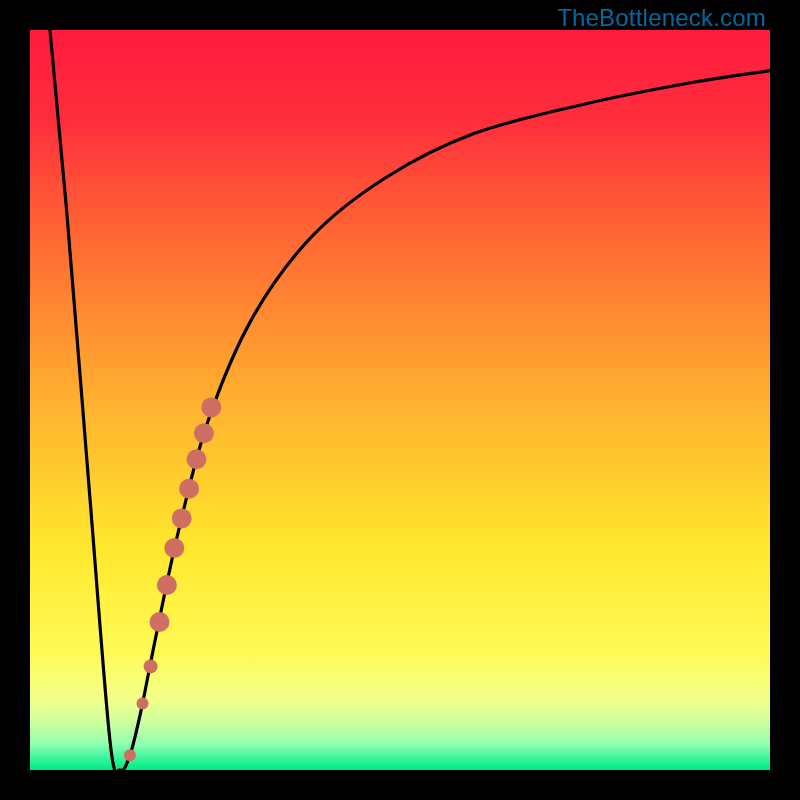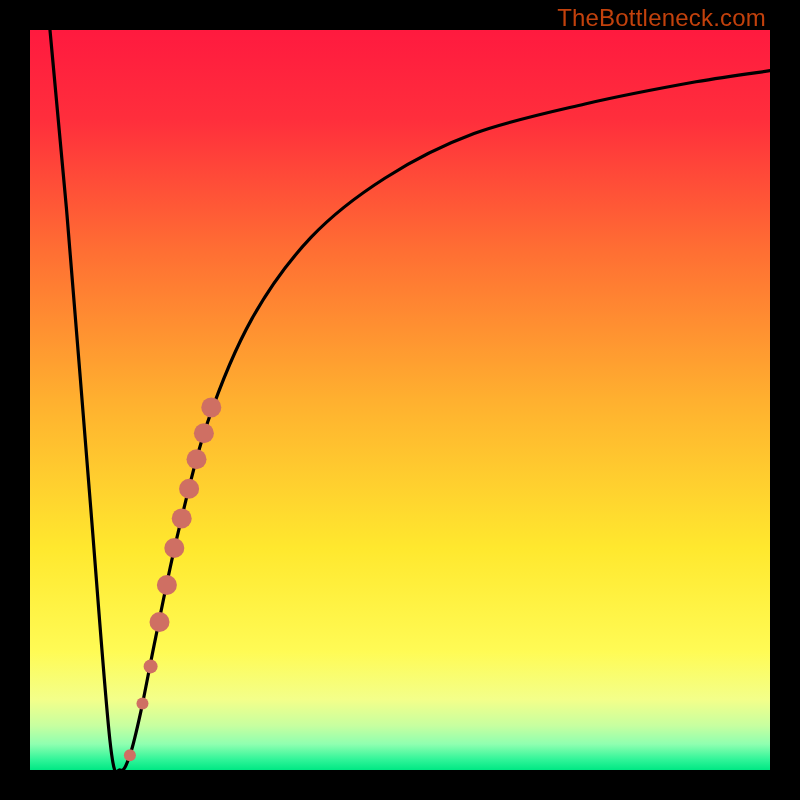--- a/index.html
+++ b/index.html
@@ -38,21 +38,21 @@
     position: absolute;
     left: 0;
     top: 0;
     width: 740px;
     height: 740px;
   }
   .watermark {
     position: absolute;
     top: 4px;
     right: 34px;
-    color: #c2410c;
+    color: #0369a1;
     font-size: 24px;
     font-weight: 500;
     letter-spacing: 0.2px;
     user-select: none;
     text-align: center;
   }
 </style>
 </head>
 <body>
 

